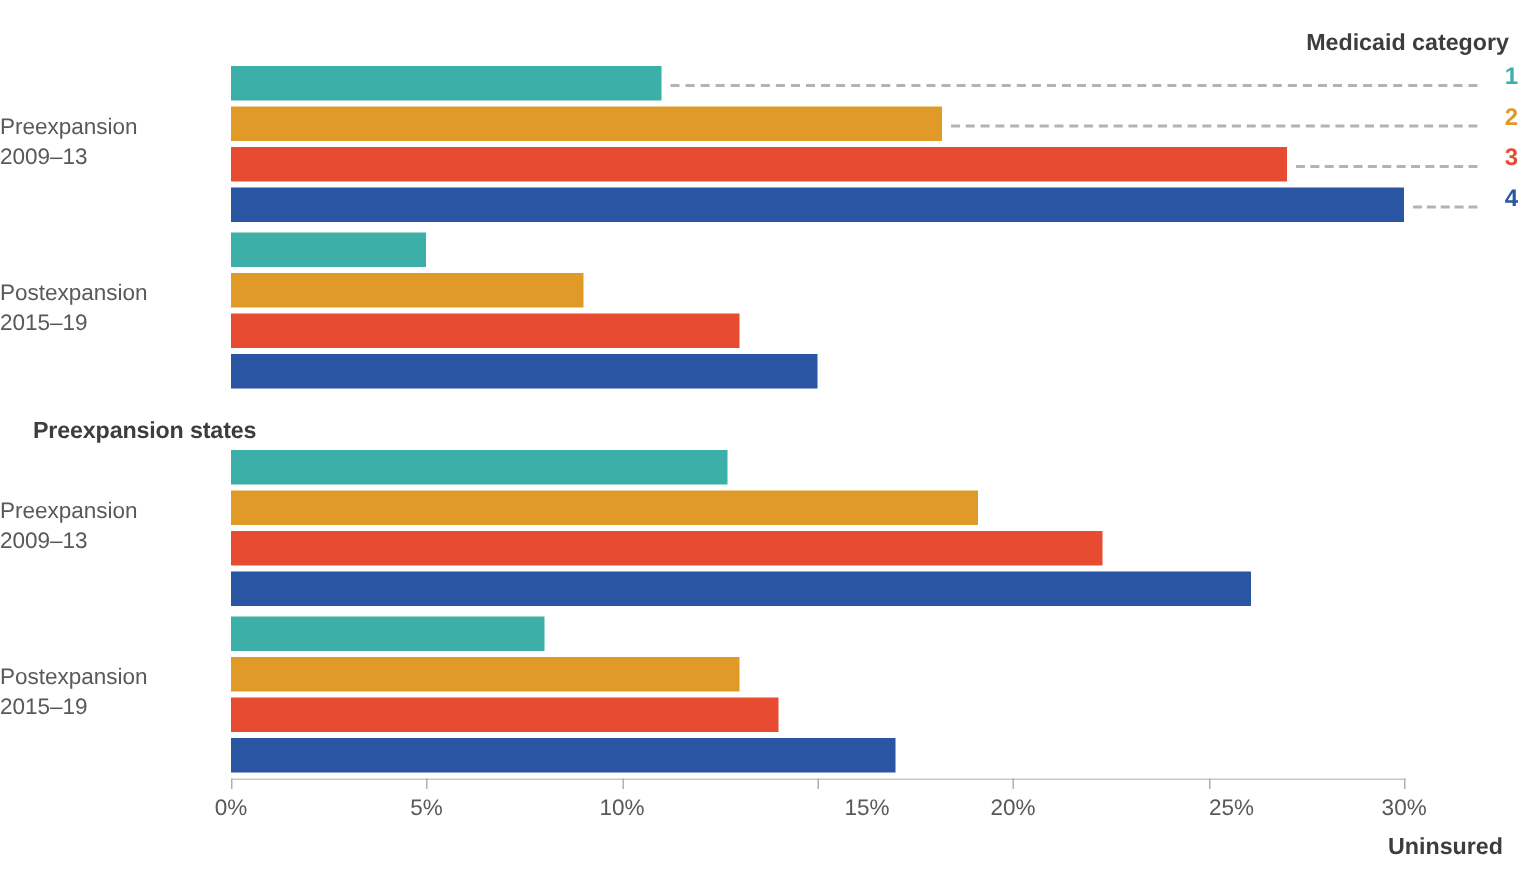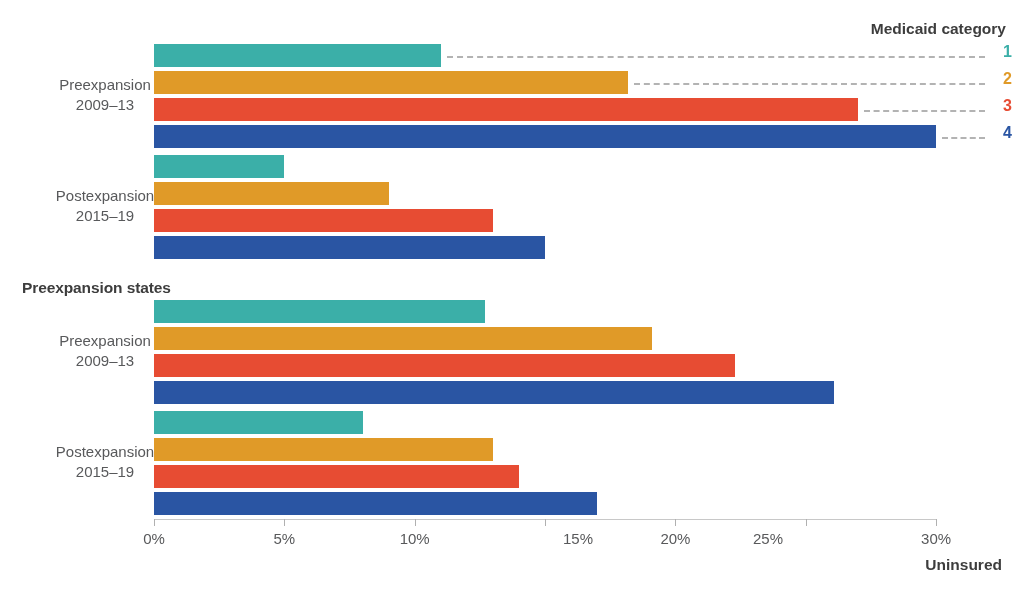--- a/index.html
+++ b/index.html
@@ -58,26 +58,25 @@
   .leader {
     position: absolute;
     height: 0;
     border-top: 2px dashed #b3b3b3;
   }
 
   
   .group-label {
     position: absolute;
     width: 140px;
-    text-align: center;
+    text-align: left;
     font-size: 15px;
     line-height: 20px;
     color: #58595b;
     white-space: nowrap;
-    padding-left: 35px;
   }
 
   
   .bar {
     position: absolute;
     left: 154px;
     height: 23px;
     box-sizing: border-box;
   }
 
@@ -180,20 +179,20 @@
       <div class="tick-label" style="left: 154px;">0%</div>
       <div class="tick" style="left: 284.35px;"></div>
       <div class="tick-label" style="left: 284.35px;">5%</div>
       <div class="tick" style="left: 414.7px;"></div>
       <div class="tick-label" style="left: 414.7px;">10%</div>
       <div class="tick" style="left: 545.05px;"></div>
       <div class="tick-label" style="left: 578px;">15%</div>
       <div class="tick" style="left: 675.4px;"></div>
       <div class="tick-label" style="left: 675.4px;">20%</div>
       <div class="tick" style="left: 805.75px;"></div>
-      <div class="tick-label" style="left: 768px;">25%</div>
+      <div class="tick-label" style="left: 821px;">25%</div>
       <div class="tick" style="left: 936.1px;"></div>
       <div class="tick-label" style="left: 936.1px;">30%</div>
     </div>
 
   <div class="axis-title">Uninsured</div>
 
 </div>
 
 </body></html>

